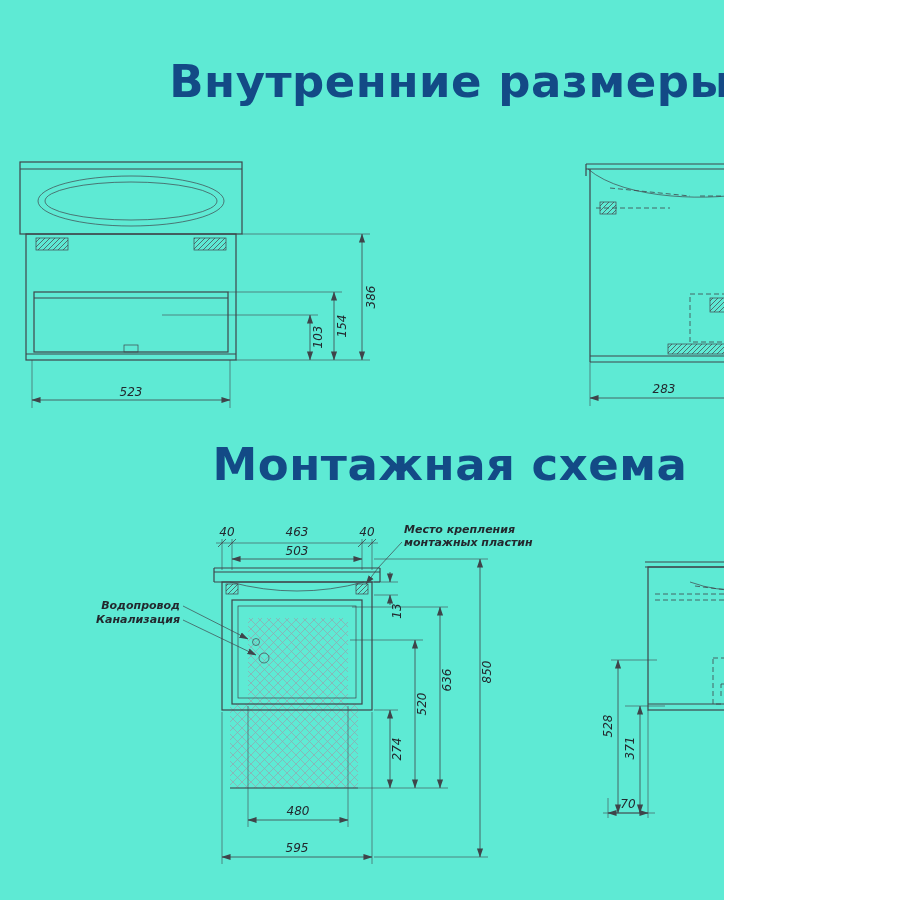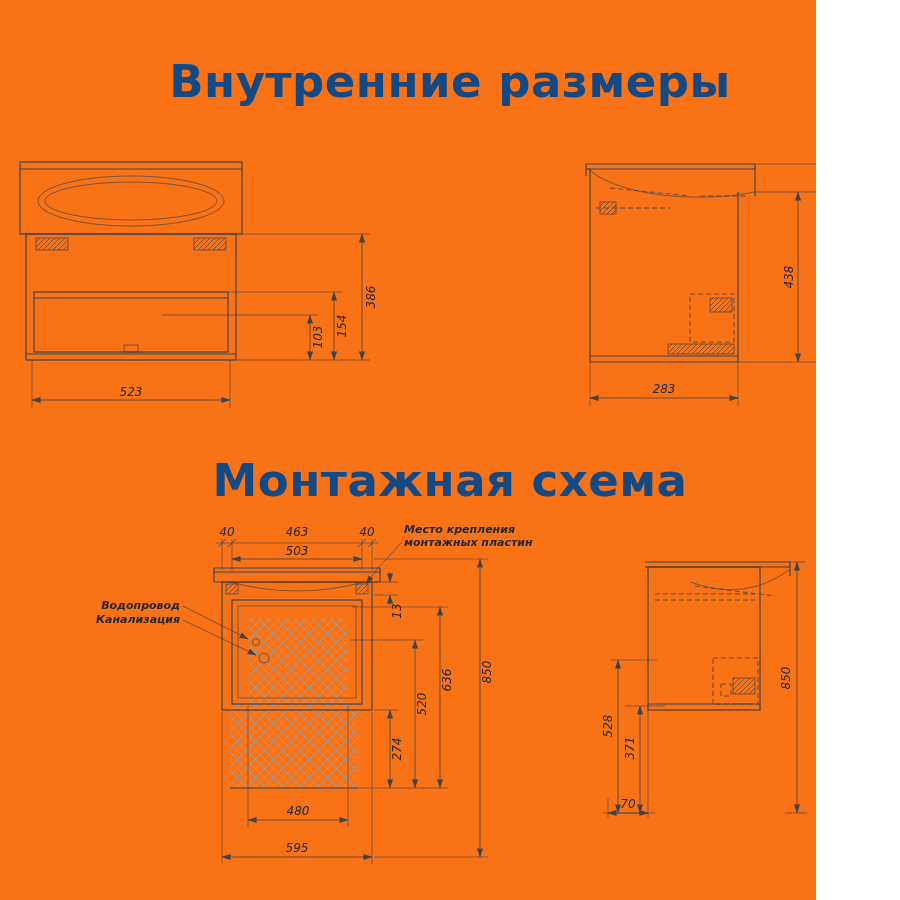--- a/index.html
+++ b/index.html
@@ -1,27 +1,27 @@
 <!DOCTYPE html>
 <html><head>
 <meta charset="utf-8">
 <style>
   html,body{margin:0;padding:0;}
   .sheet{
-    position:relative;width:816px;height:900px;
-    background:#f97316;overflow:hidden;
+    position:relative;width:724px;height:900px;
+    background:#5eead4;overflow:hidden;
     font-family:"DejaVu Sans",sans-serif;
   }
   .sec-title{
     position:absolute;left:0;width:900px;text-align:center;
     font-family:"DejaVu Sans",sans-serif;font-weight:bold;
     font-size:45px;color:#134a86;letter-spacing:.5px;margin:0;
   }
   #title1{top:55px;}
-  #title2{top:454px;}
+  #title2{top:438px;}
   svg.draw{position:absolute;}
   
   .ln{stroke:#3f444a;stroke-width:1.2;fill:none;}
   .tn{stroke:#3f444a;stroke-width:.7;fill:none;}
   .dsh{stroke:#3f444a;stroke-width:.8;fill:none;stroke-dasharray:5 3;}
   .dim{stroke:#3f444a;stroke-width:.8;fill:none;}
   .ext{stroke:#3f444a;stroke-width:.6;fill:none;}
   .dtx{font:italic 12px "DejaVu Sans",sans-serif;fill:#23282e;text-anchor:middle;}
   .ltx{font:italic bold 11px "DejaVu Sans",sans-serif;fill:#23282e;}
 </style>

